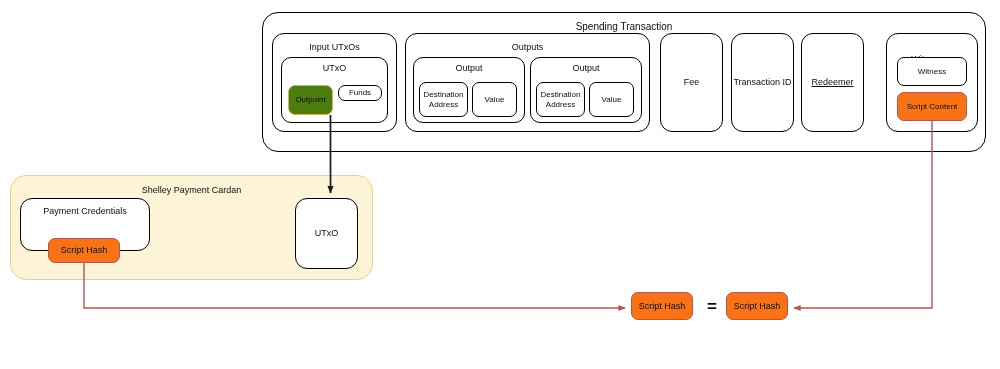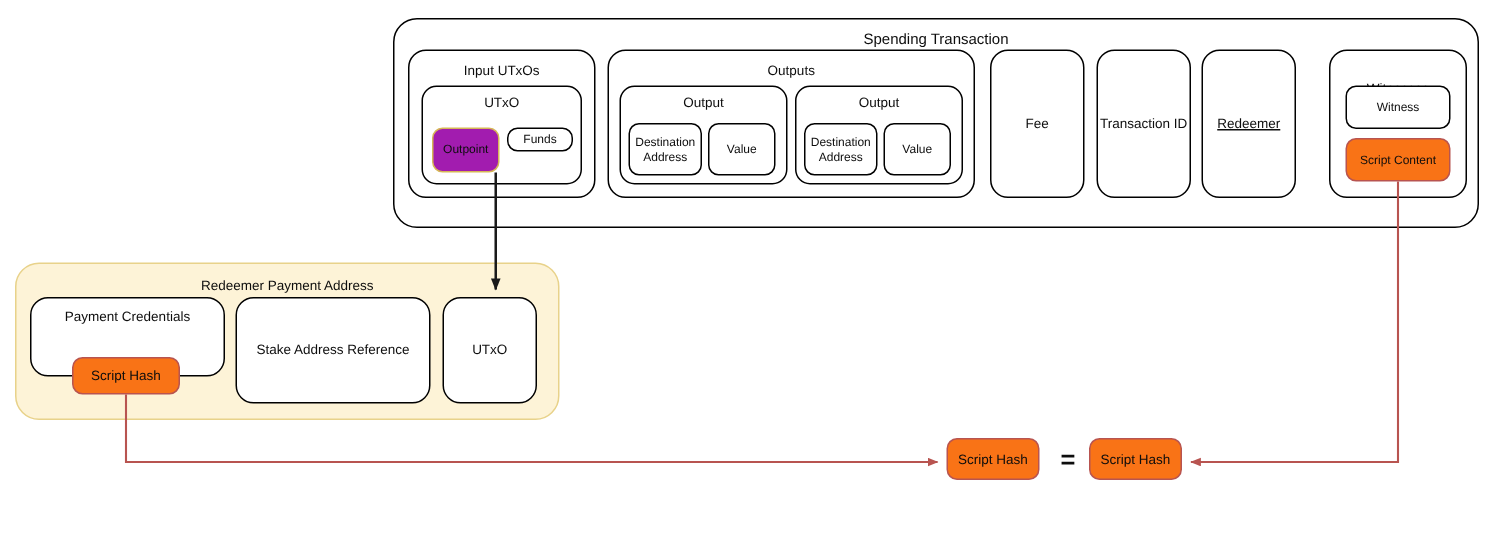--- a/index.html
+++ b/index.html
@@ -46,21 +46,21 @@
   .r-outer   { border-radius: 16px; }
   .r-group   { border-radius: 12px; }
   .r-sub     { border-radius: 10px; }
   .r-leaf    { border-radius: 7px; }
   
   .fill-yellow-soft {
     background: #fdf3d7;
     border-color: #e8d28a;
   }
   .fill-yellow {
-    background: #a21caf;
+    background: #4d7c0f;
     border-color: #d6b656;
   }
   .fill-pink {
     background: #f97316;
     border-color: #b85450;
   }
   .t-10 { font-size: 10px; }
   .t-9  { font-size: 9px; }
   .t-8  { font-size: 8px; }
   
@@ -123,29 +123,28 @@
   <div class="box r-group t-9" style="left:731px; top:33px; width:63px; height:99px;">Transaction ID</div>
   <div class="box r-group t-9" style="left:801px; top:33px; width:63px; height:99px;text-decoration:underline;">Redeemer</div>
 
   <div class="box grp r-group" style="left:886px; top:33px; width:92px; height:99px;">
     <div class="grp-label t-9" style="top:20px;">Witnesses</div>
   </div>
   <div class="box r-leaf t-8" style="left:897px; top:57px; width:70px; height:29px;">Witness</div>
   <div class="box r-leaf fill-pink t-8" style="left:897px; top:92px; width:70px; height:29px;">Script Content</div>
 
   <div class="box grp r-outer fill-yellow-soft" style="left:10px; top:175px; width:363px; height:105px;">
-    <div class="grp-label t-9" style="top:9px;">Redeemer Payment Address</div>
+    <div class="grp-label t-9" style="top:9px;">Shelley Payment Cardan</div>
   </div>
 
   <div class="box grp r-group" style="left:20px; top:198px; width:130px; height:53px;">
     <div class="grp-label t-9" style="top:7px;">Payment Credentials</div>
   </div>
   <div class="box r-leaf fill-pink t-9" style="left:48px; top:238px; width:72px; height:25px;">Script Hash</div>
 
-  <div class="box r-group t-9" style="left:157px; top:198px; width:130px; height:71px;">Stake Address Reference</div>
 
   <div class="box r-group t-9" style="left:295px; top:198px; width:63px; height:71px;">UTxO</div>
 
   <div class="box r-leaf fill-pink t-9" style="left:631px; top:292px; width:62px; height:28px;">Script Hash</div>
   <div class="eq-sign" style="left:700px; top:298px; width:24px;">=</div>
   <div class="box r-leaf fill-pink t-9" style="left:726px; top:292px; width:62px; height:28px;">Script Hash</div>
 
   <svg class="conn" viewBox="0 0 1000 369">
     <defs>
       <marker id="arrow-black" markerWidth="9" markerHeight="9" refX="7.4" refY="3.2" orient="auto" markerUnits="userSpaceOnUse">

